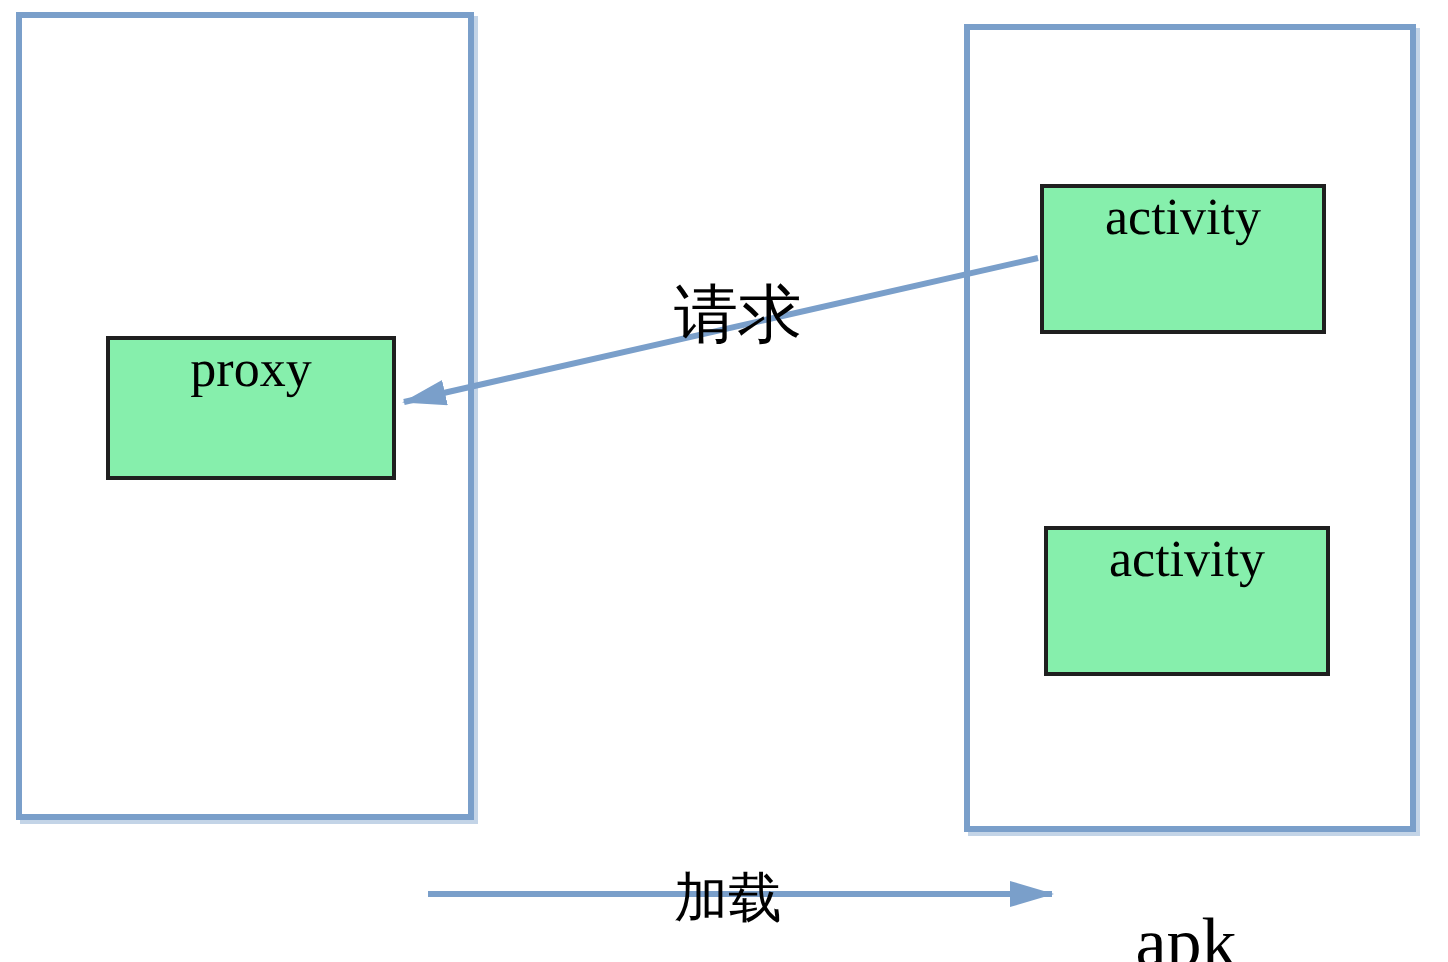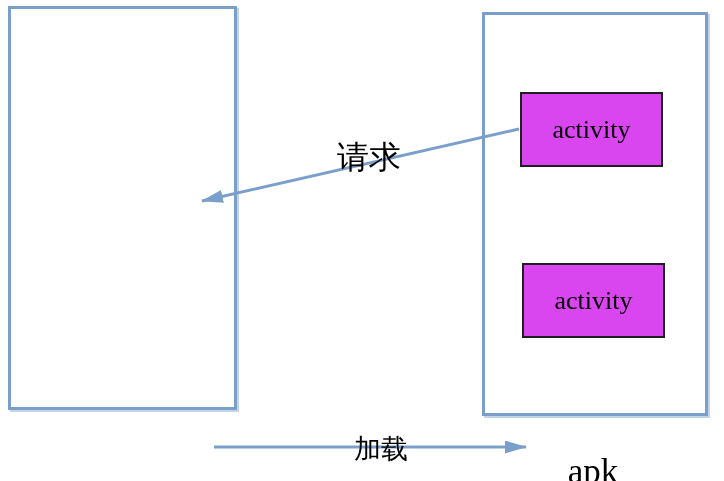--- a/index.html
+++ b/index.html
@@ -16,24 +16,24 @@
     border: 3px solid var(--frame_border, #7a9fca);
     background: #ffffff;
     box-shadow: 2px 2px 0 rgba(122, 159, 202, 0.45);
     box-sizing: border-box;
   }
   .frame-host { left: 8px;   top: 6px;  width: 229px; height: 404px; }
   .frame-apk  { left: 482px; top: 12px; width: 226px; height: 404px; }
   .node {
     position: absolute;
     border: 2px solid var(--node_border, #1f1f1f);
-    background: #d946ef;
+    background: #86efac;
     box-sizing: border-box;
     display: flex;
-    align-items: center;
+    align-items: flex-start;
     justify-content: center;
     font-size: 26px;
     color: var(--text, #000000);
     font-family: "Liberation Serif", serif;
   }
   .node-proxy     { left: 53px;  top: 168px; width: 145px; height: 72px; }
   .node-activity1 { left: 520px; top: 92px;  width: 143px; height: 75px; }
   .node-activity2 { left: 522px; top: 263px; width: 143px; height: 75px; }
   .arrows {
     position: absolute;
@@ -52,30 +52,33 @@
     align-items: center;
     justify-content: center;
     color: var(--text, #000000);
     white-space: nowrap;
   }
   .caption-cn { font-family: "DejaVu Serif", "Liberation Serif", serif; }
   .caption-latin { font-family: "Liberation Serif", serif; }
   .caption-host    { left: 68px;  top: 421px; width: 124px; height: 42px; font-size: 30px; }
   .caption-apk     { left: 560px; top: 454px; width: 66px;  height: 36px; font-size: 35px; }
   .caption-request { left: 337px; top: 141px; width: 64px;  height: 34px; font-size: 32px; }
-  .caption-load    { left: 349px; top: 430px; width: 64px;  height: 38px; font-size: 27px; }
+  .caption-load    { left: 332px; top: 430px; width: 64px;  height: 38px; font-size: 27px; }
 </style>
 </head>
 <body>
 
 <div class="canvas">
 
   <div class="frame frame-host"></div>
   <div class="frame frame-apk"></div>
 
+  <div class="node node-proxy">
+    <span>proxy</span>
+  </div>
   <div class="node node-activity1">
     <span>activity</span>
   </div>
   <div class="node node-activity2">
     <span>activity</span>
   </div>
 
   <svg class="arrows" viewBox="0 0 724 481" xmlns="http://www.w3.org/2000/svg" aria-hidden="true">
     <defs>
       <marker id="arrowhead" markerUnits="userSpaceOnUse" markerWidth="24" markerHeight="14" refX="21" refY="6.5" orient="auto">

